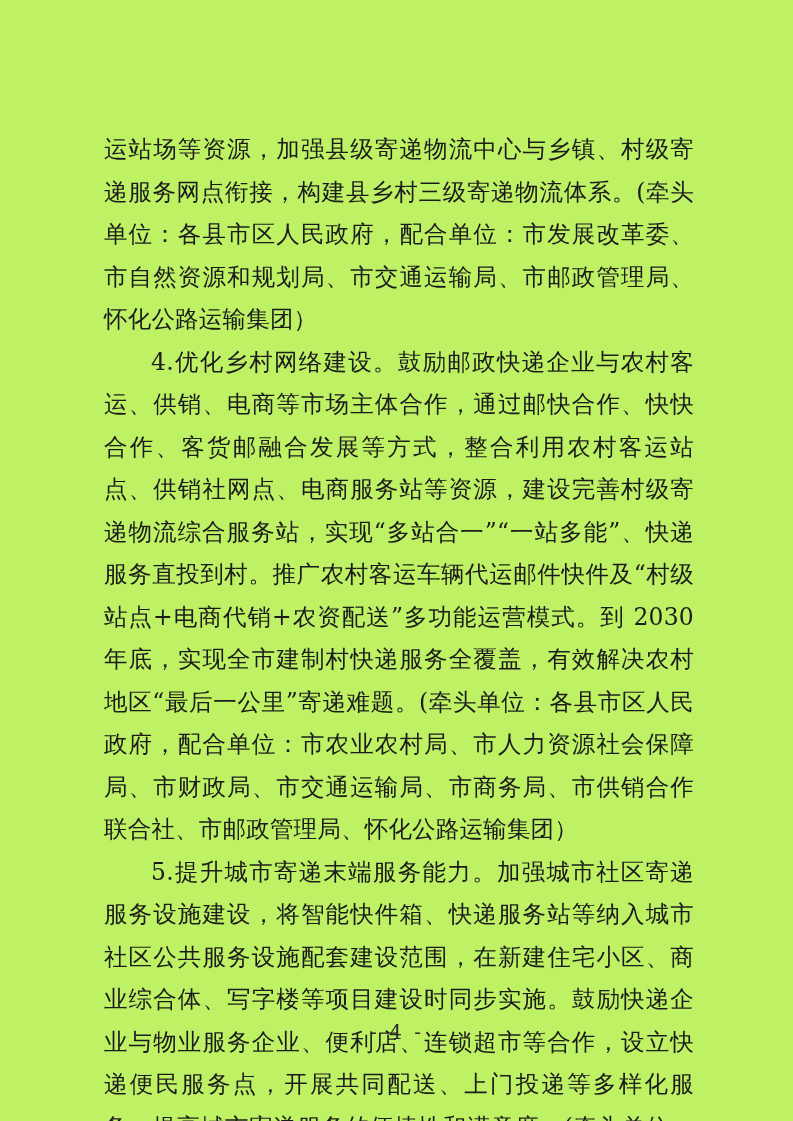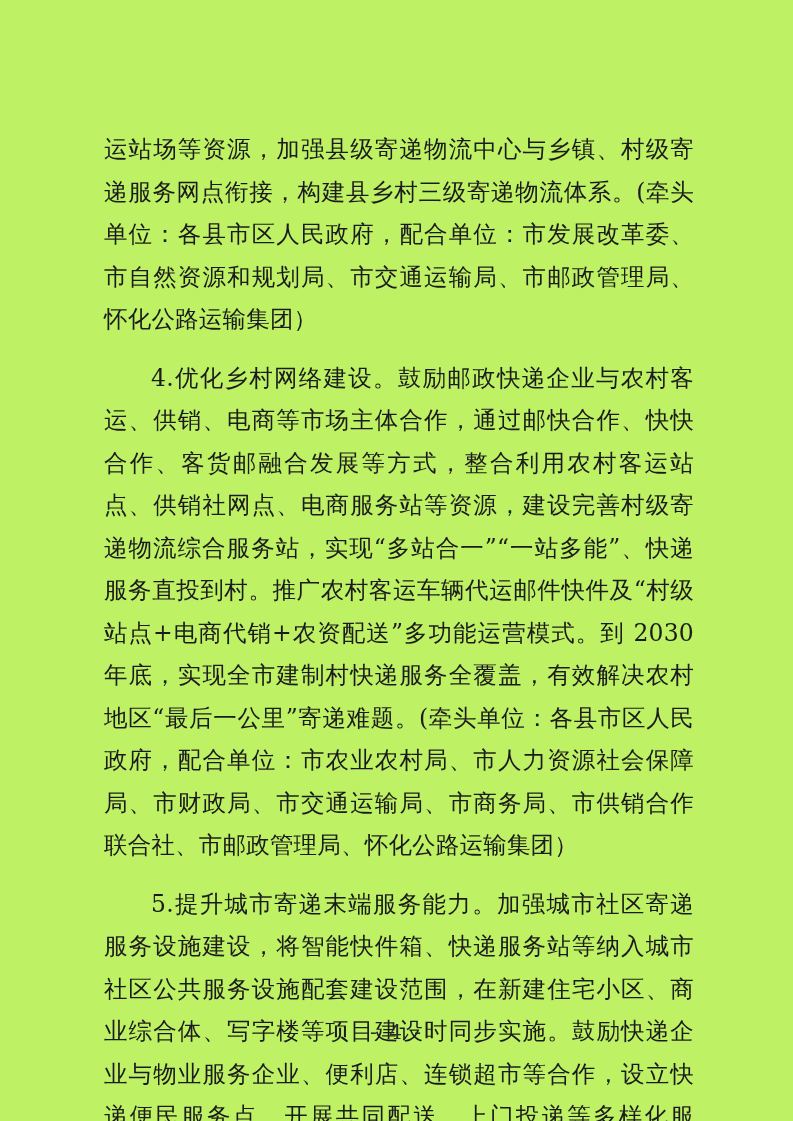--- a/index.html
+++ b/index.html
@@ -28,21 +28,20 @@
     font-size: 23.5px;
     line-height: 42.5px;
     color: #1b1b1b;
     text-align: justify;
     text-justify: inter-ideograph;
     letter-spacing: 0.2px;
     font-weight: 400;
   }
   p.indent {
     text-indent: 47px;
-    margin-top: 16px;
   }
   p.block {
     margin-top: 0;
   }
   .heading {
     font-weight: 700;
     text-indent: 47px;
     letter-spacing: 0.6px;
   }
   .para-gap {

